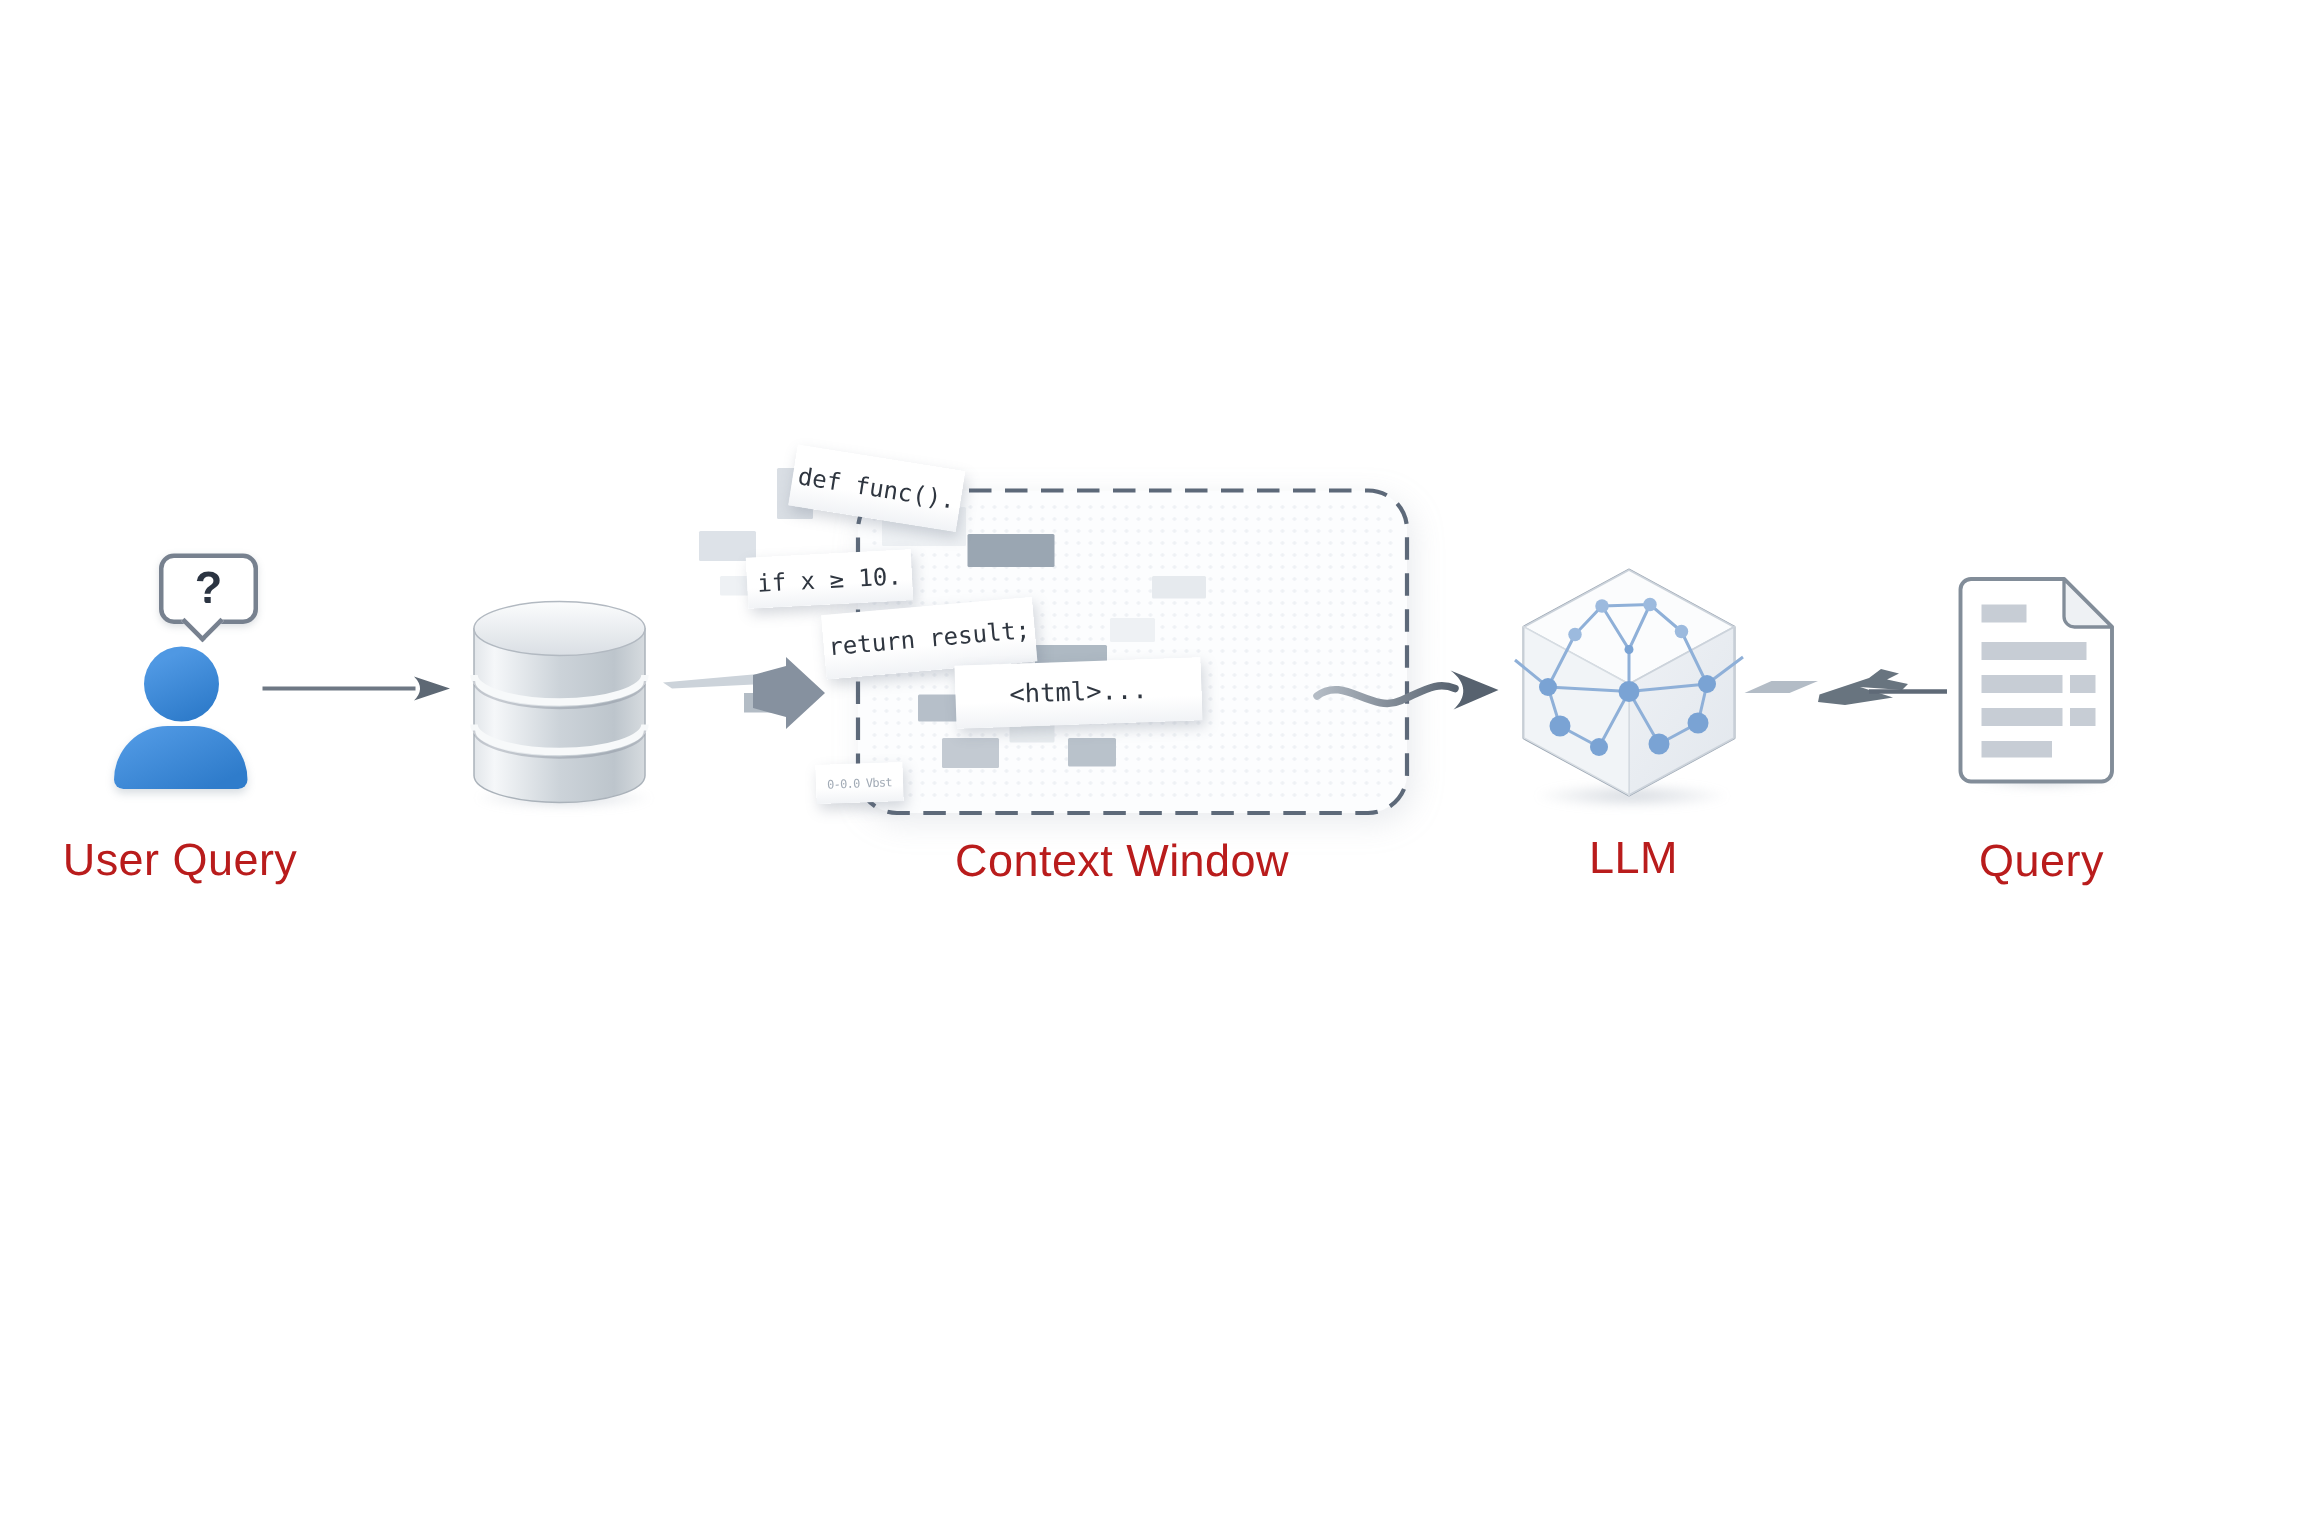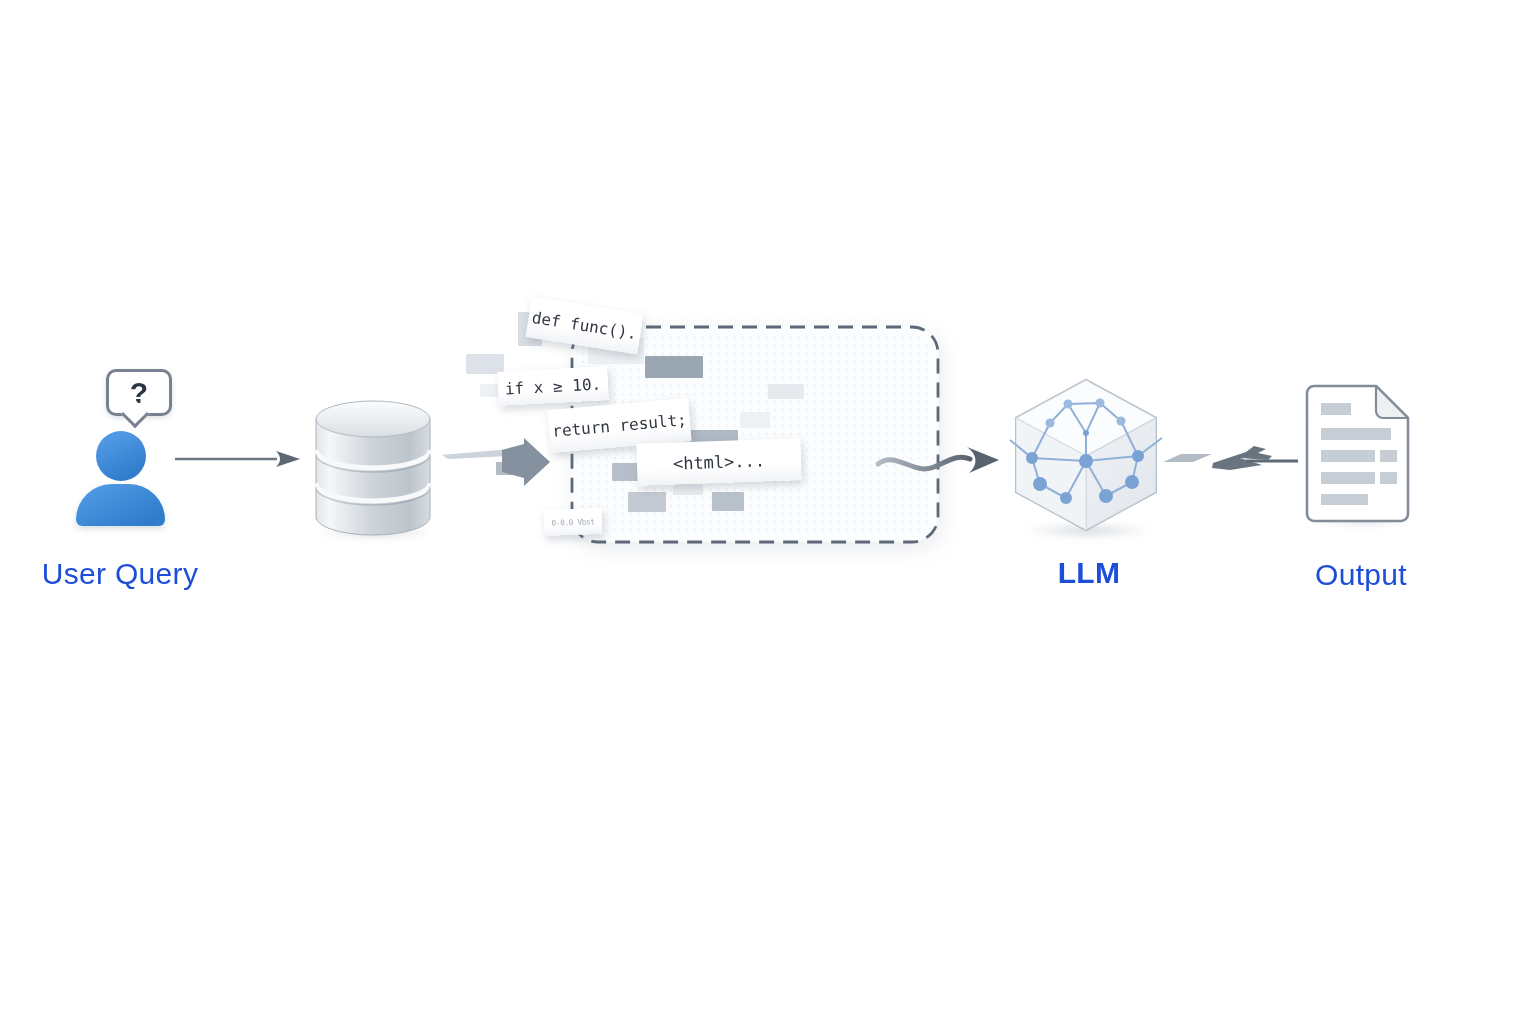--- a/index.html
+++ b/index.html
@@ -6,21 +6,21 @@
   html,body { margin:0; padding:0; background:#ffffff; }
   body {
     width:1536px; height:1024px; overflow:hidden;
     font-family:"Liberation Sans", sans-serif;
   }
   .stage { position:relative; width:1536px; height:1024px; background:#ffffff; }
   .abs { position:absolute; }
 
   .node-label {
     position:absolute; transform:translateX(-50%);
-    font-size:30px; color:#1d4ed8; letter-spacing:.3px; white-space:nowrap;
+    font-size:30px; color:#b91c1c; letter-spacing:.3px; white-space:nowrap;
   }
 
   
   .bubble {
     position:absolute; left:106px; top:369px; width:66px; height:47px;
     background:#ffffff; border:3px solid #77818f; border-radius:10px;
     display:flex; align-items:center; justify-content:center;
     box-shadow:0 2px 5px rgba(120,130,145,.25);
     font-weight:700; font-size:30px; color:#2b3442;
   }
@@ -138,20 +138,21 @@
   <div class="chip" style="left:549px; top:404px; width:141px; height:43px; transform:rotate(-5deg); font-size:16px;">
     <span>return result;</span>
   </div>
   <div class="chip" style="left:637px; top:441px; width:164px; height:42px; transform:rotate(-2deg); font-size:17px;">
     <span>&lt;html&gt;...</span>
   </div>
   <div class="chip chip-tiny" style="left:544px; top:509px; width:58px; height:26px; transform:rotate(-2deg);">
     <span>0-0.0 Vbst</span>
   </div>
 
+  <div class="node-label" style="left:748px; top:558px;">Context Window</div>
 
   <svg class="abs" style="left:870px; top:440px;" width="135" height="45" viewBox="0 0 135 45">
     <defs>
       <linearGradient id="wavyG" x1="0" y1="0" x2="1" y2="0">
         <stop offset="0" stop-color="#b4bcc5"></stop>
           <stop offset="1" stop-color="#57626f"></stop>
       </linearGradient>
     </defs>
     <path d="M8,24 C26,10 44,36 64,27 C80,20 88,14 100,19" fill="none" stroke="url(#wavyG)" stroke-width="5" stroke-linecap="round"></path>
     <path d="M97,7 L129,20 L99,33 C108,25 108,15 97,7 Z" fill="#57626f"></path>
@@ -188,21 +189,21 @@
       <circle cx="78" cy="57" r="3"></circle>
       <circle cx="78" cy="85" r="7"></circle>
       <circle cx="24" cy="82" r="6"></circle>
       <circle cx="32" cy="108" r="7"></circle>
       <circle cx="58" cy="122" r="6"></circle>
       <circle cx="98" cy="120" r="7"></circle>
       <circle cx="124" cy="106" r="7"></circle>
       <circle cx="130" cy="80" r="6"></circle>
     </g>
   </svg>
-  <div class="node-label" style="left:1089px; top:556px;font-weight:bold;">LLM</div>
+  <div class="node-label" style="left:1089px; top:556px;">LLM</div>
 
   <svg class="abs" style="left:1160px; top:435px;" width="145" height="45" viewBox="0 0 145 45">
     <polygon points="3,27 21,19 52,19 33,27" fill="#b3bcc6"></polygon>
     <polygon points="53,28 86,17 94,11 106,14 98,18 112,21 108,25 80,23 102,30 70,35 52,33" fill="#68747f"></polygon>
     <line x1="86" y1="26" x2="138" y2="26" stroke="#5f6a77" stroke-width="3"></line>
   </svg>
 
   <div class="soft-shadow" style="left:1312px; top:512px; width:100px; height:15px;"></div>
   <svg class="abs" style="left:1304px; top:384px;" width="108" height="140" viewBox="0 0 108 140">
     <path d="M10,2 H72 L104,34 V130 a7,7 0 0 1 -7,7 H10 a7,7 0 0 1 -7,-7 V9 a7,7 0 0 1 7,-7 Z" fill="#ffffff" stroke="#828d99" stroke-width="2.6" stroke-linejoin="round"></path>
@@ -210,15 +211,15 @@
     <g fill="#c7cdd5">
       <rect x="17" y="19" width="30" height="12"></rect>
       <rect x="17" y="44" width="70" height="12"></rect>
       <rect x="17" y="66" width="54" height="12"></rect>
       <rect x="76" y="66" width="17" height="12"></rect>
       <rect x="17" y="88" width="54" height="12"></rect>
       <rect x="76" y="88" width="17" height="12"></rect>
       <rect x="17" y="110" width="47" height="11"></rect>
     </g>
   </svg>
-  <div class="node-label" style="left:1361px; top:558px;">Output</div>
+  <div class="node-label" style="left:1361px; top:558px;">Query</div>
 
 </div>
 
 </body></html>

